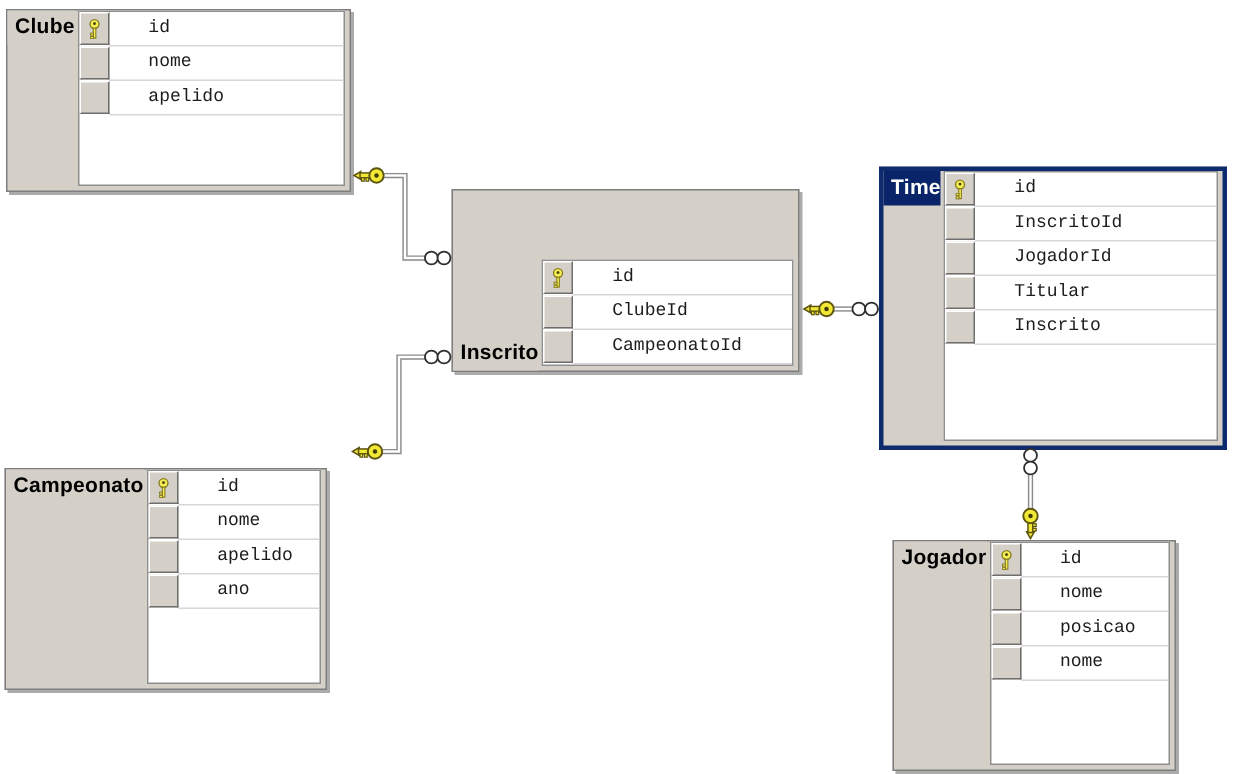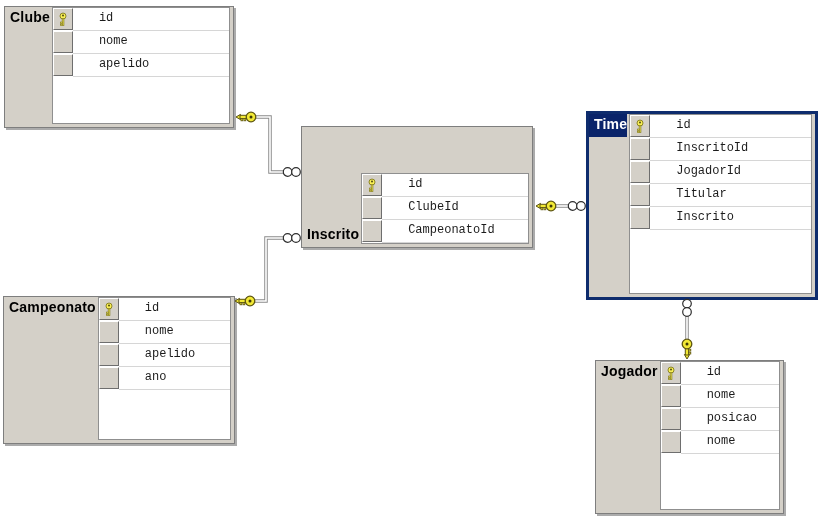--- a/index.html
+++ b/index.html
@@ -53,21 +53,21 @@
     font-size:12px;color:#1c1c1c;
     line-height:21px;
     padding-left:26px;
     border-bottom:1px solid #d6d6d6;
     font-family:Liberation Mono, monospace;
   }
   
   .t-clube      {left:4px;  top:6px;   width:230px;height:122px;}
   .t-inscrito   {left:301px;top:126px; width:232px;height:122px;align-items:flex-end;}
   .t-time       {left:586px;top:111px; width:232px;height:189px;}
-  .t-campeonato {left:3px;  top:296px; width:232px;height:148px;}
+  .t-campeonato {left:3px;  top:312px; width:215px;height:148px;}
   .t-jogador    {left:595px;top:360px; width:189px;height:154px;}
 
   .connector-layer{position:absolute;left:0;top:0;pointer-events:none;}
   .connector-layer g{pointer-events:auto;}
 </style>
 </head>
 <body>
 
 <div class="table-node t-clube">
   <div class="table-header">Clube</div>

